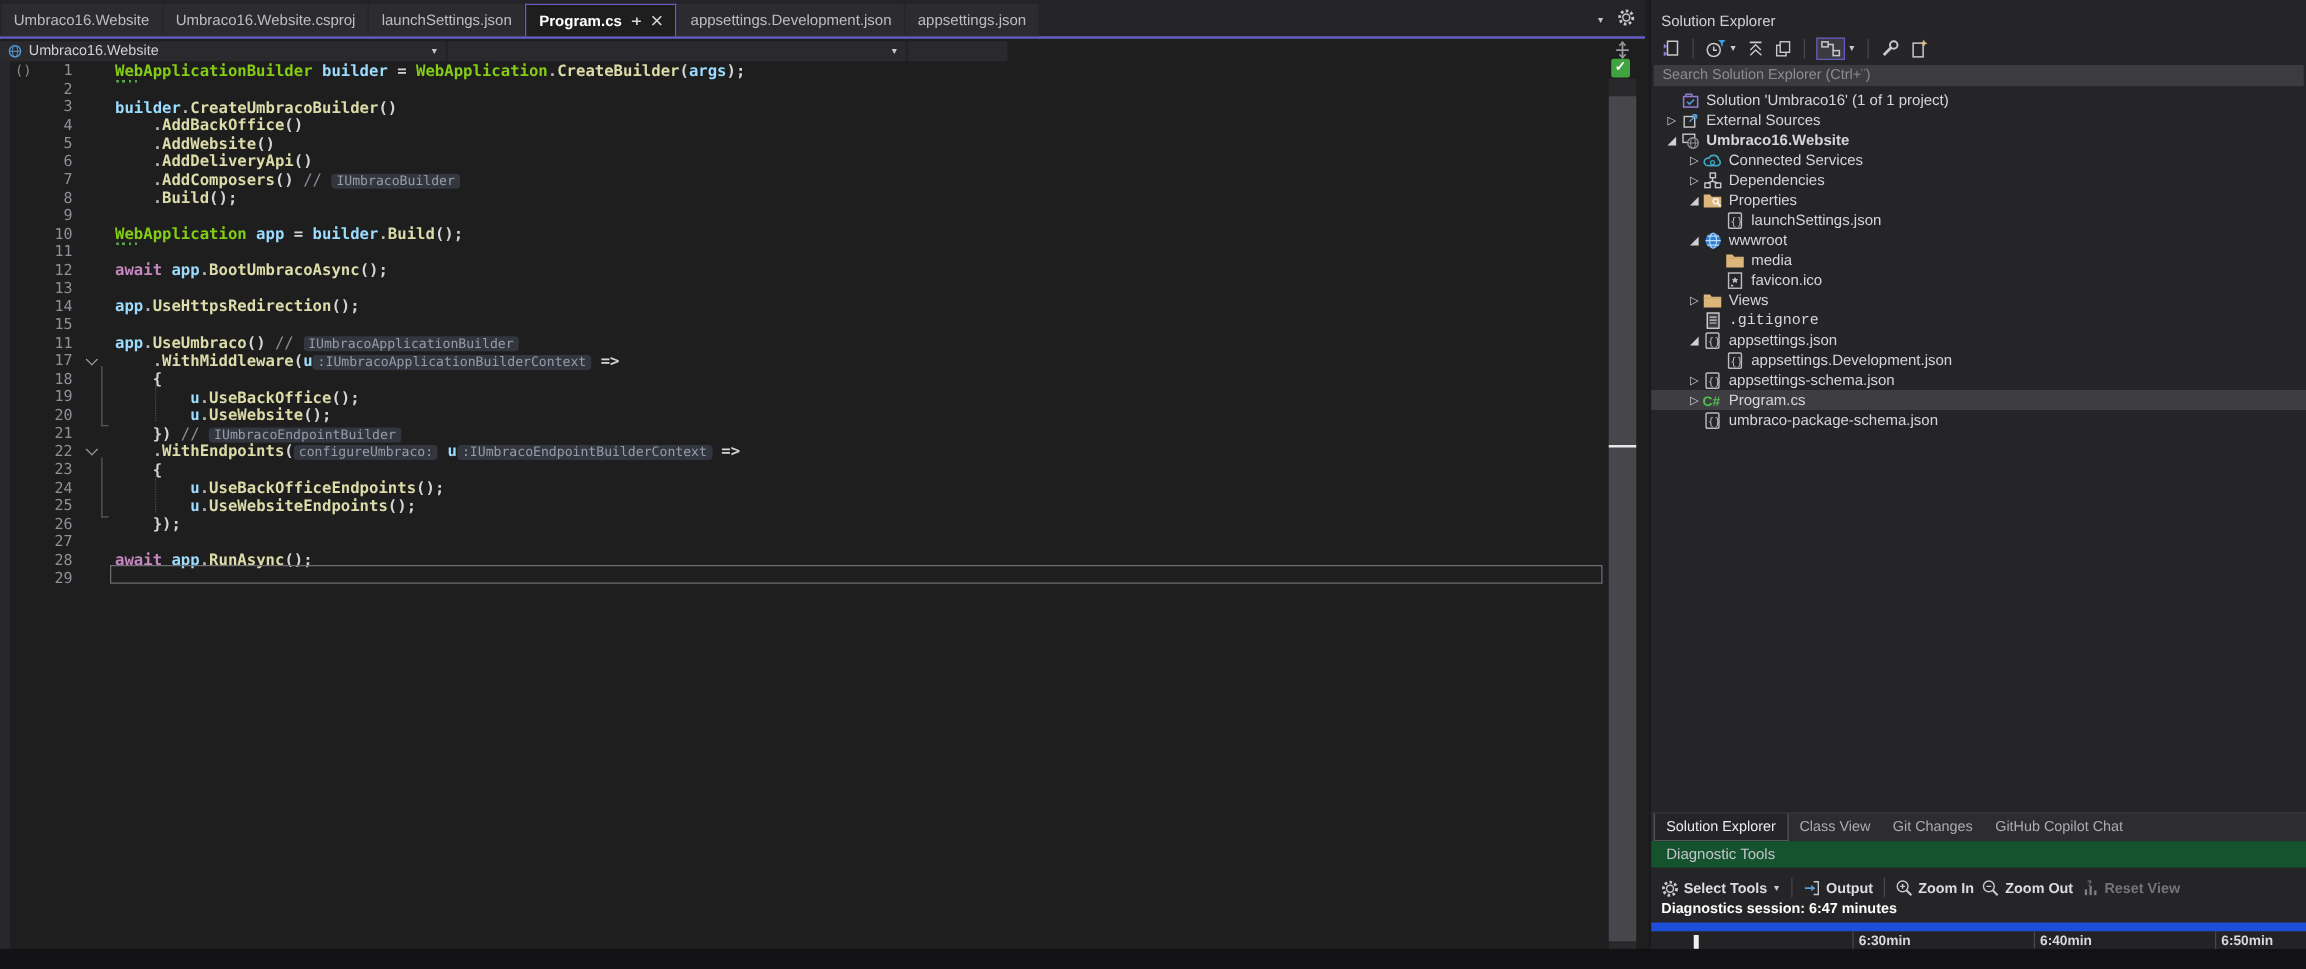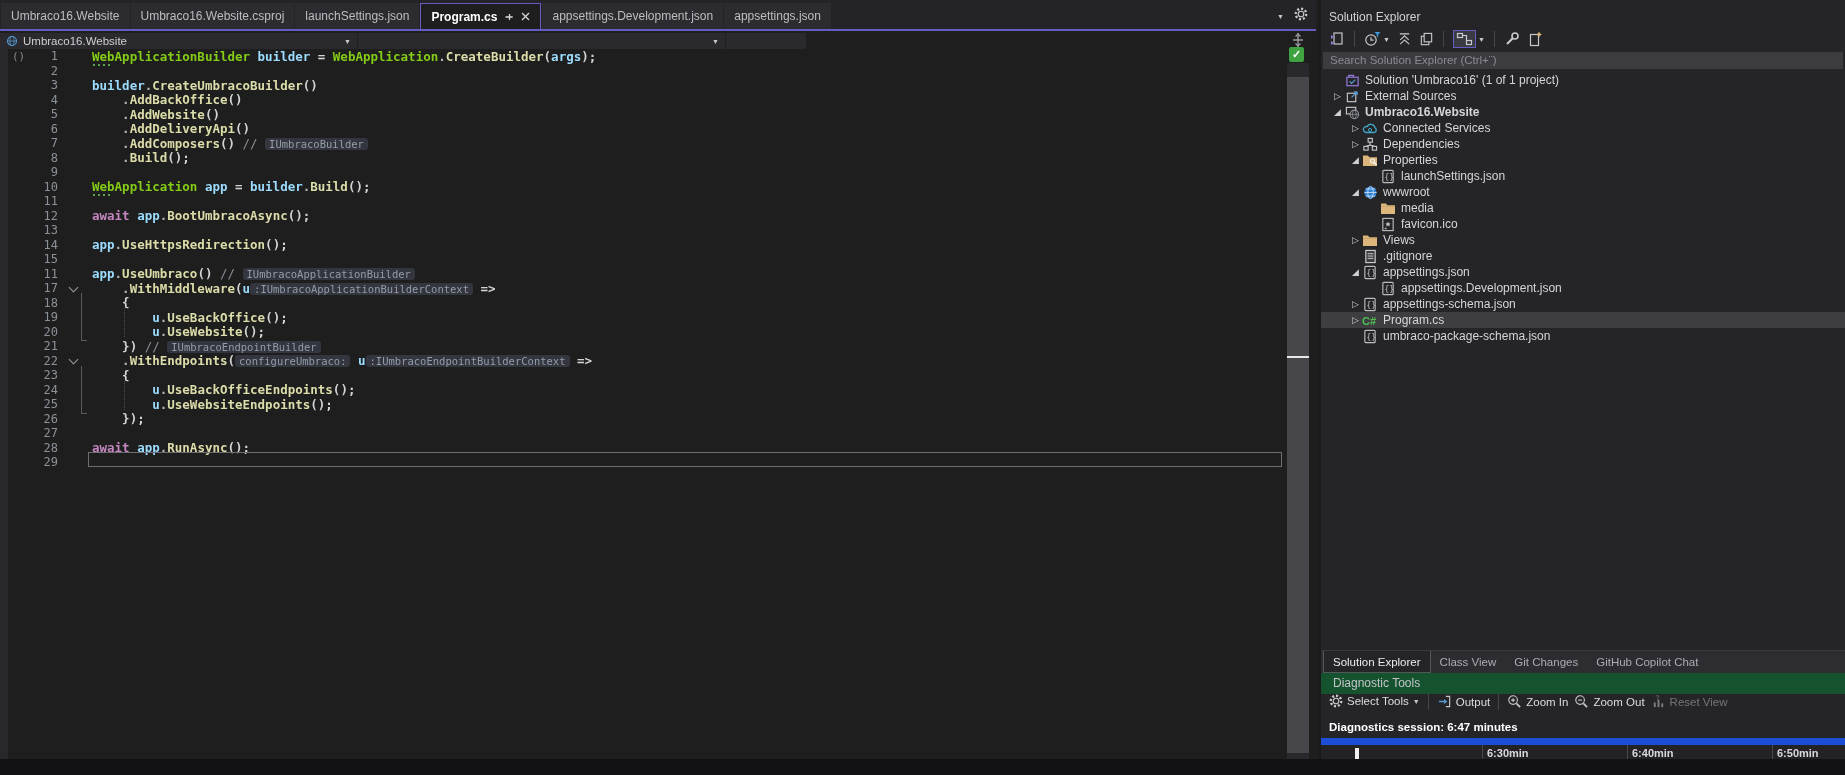--- a/index.html
+++ b/index.html
@@ -68,21 +68,21 @@
   .trow .tic{width:16px;height:16px;flex:none;display:inline-flex;align-items:center;justify-content:center;margin-right:5px;}
   .trow.b .lbl{font-weight:bold;}
 
   .bottom-tabs{position:absolute;top:650px;left:0;right:0;height:23px;background:#2d2d31;border-top:1px solid #3a3a3e;
                display:flex;align-items:stretch;padding-left:2px;}
   .btab{padding:0 9px;font-size:11.5px;color:#ababb2;display:flex;align-items:center;}
   .btab.active{background:#252528;border:1px solid #55555c;border-top:none;color:#ebebf0;}
 
   .diag{position:absolute;top:673px;left:0;right:0;bottom:0;background:#252528;}
   .diag-title{height:21px;line-height:21px;padding-left:12px;font-size:12px;color:#c4c4ca;background:#14532d;}
-  .diag-toolbar{height:24px;display:flex;align-items:flex-start;gap:6px;padding-left:8px;font-size:11.5px;color:#dcdce2;}
+  .diag-toolbar{height:24px;display:flex;align-items:flex-end;gap:6px;padding-left:8px;font-size:11.5px;color:#dcdce2;font-weight:bold;}
   .diag-item{display:inline-flex;align-items:center;gap:4px;}
   .diag-item.disabled{color:#74747a;}
   .diag-session{height:20px;font-weight:bold;color:#ffffff;font-size:11.5px;padding:3px 0 0 8px;}
   .timeline{position:absolute;top:65px;left:0;right:0;bottom:0;background:#232326;border-top:7px solid #1d4ed8;}
   .grid{position:absolute;top:0;bottom:0;width:1px;background:#48484c;}
   .glabel{position:absolute;top:2px;font-size:11px;font-weight:bold;color:#d8d8de;}
   .tick{position:absolute;bottom:4px;width:1px;height:5px;background:#5b5b60;}
   .playhead{position:absolute;left:34px;top:3px;width:4px;height:25px;background:#f0f0f0;}
 </style>
 </head>
@@ -554,21 +554,21 @@
           <span class="tic">
             <span style="display: inline-flex; align-items: center;">
               <svg width="16" height="14" viewBox="0 0 16 14">
                 <path d="M1 2.5 h5 l1.3 1.8 H15 V13 H1z" fill="#dcb67a"></path>
                 <path d="M1 5.5 h14" stroke="#c9a469" stroke-width="0.8"></path>
               </svg>
             </span>
           </span>
           <span class="lbl">Views</span>
         </div>
-        <div class="trow" style="padding-left: 28px;">
+        <div class="trow" style="padding-left: 28px; font-family: Liberation Mono, monospace;">
           <span class="ar"></span>
           <span class="tic">
             <span style="display: inline-flex; align-items: center;">
               <svg width="13" height="15" viewBox="0 0 13 16">
                 <rect x="1.5" y="1.5" width="10" height="13" stroke="#d0d0d4" fill="#d0d0d4" fill-opacity="0.15" stroke-width="1.2"></rect>
                 <path d="M3.5 5 h6 M3.5 7.5 h6 M3.5 10 h6" stroke="#d0d0d4" stroke-width="1"></path>
               </svg>
             </span>
           </span>
           <span class="lbl">.gitignore</span>

